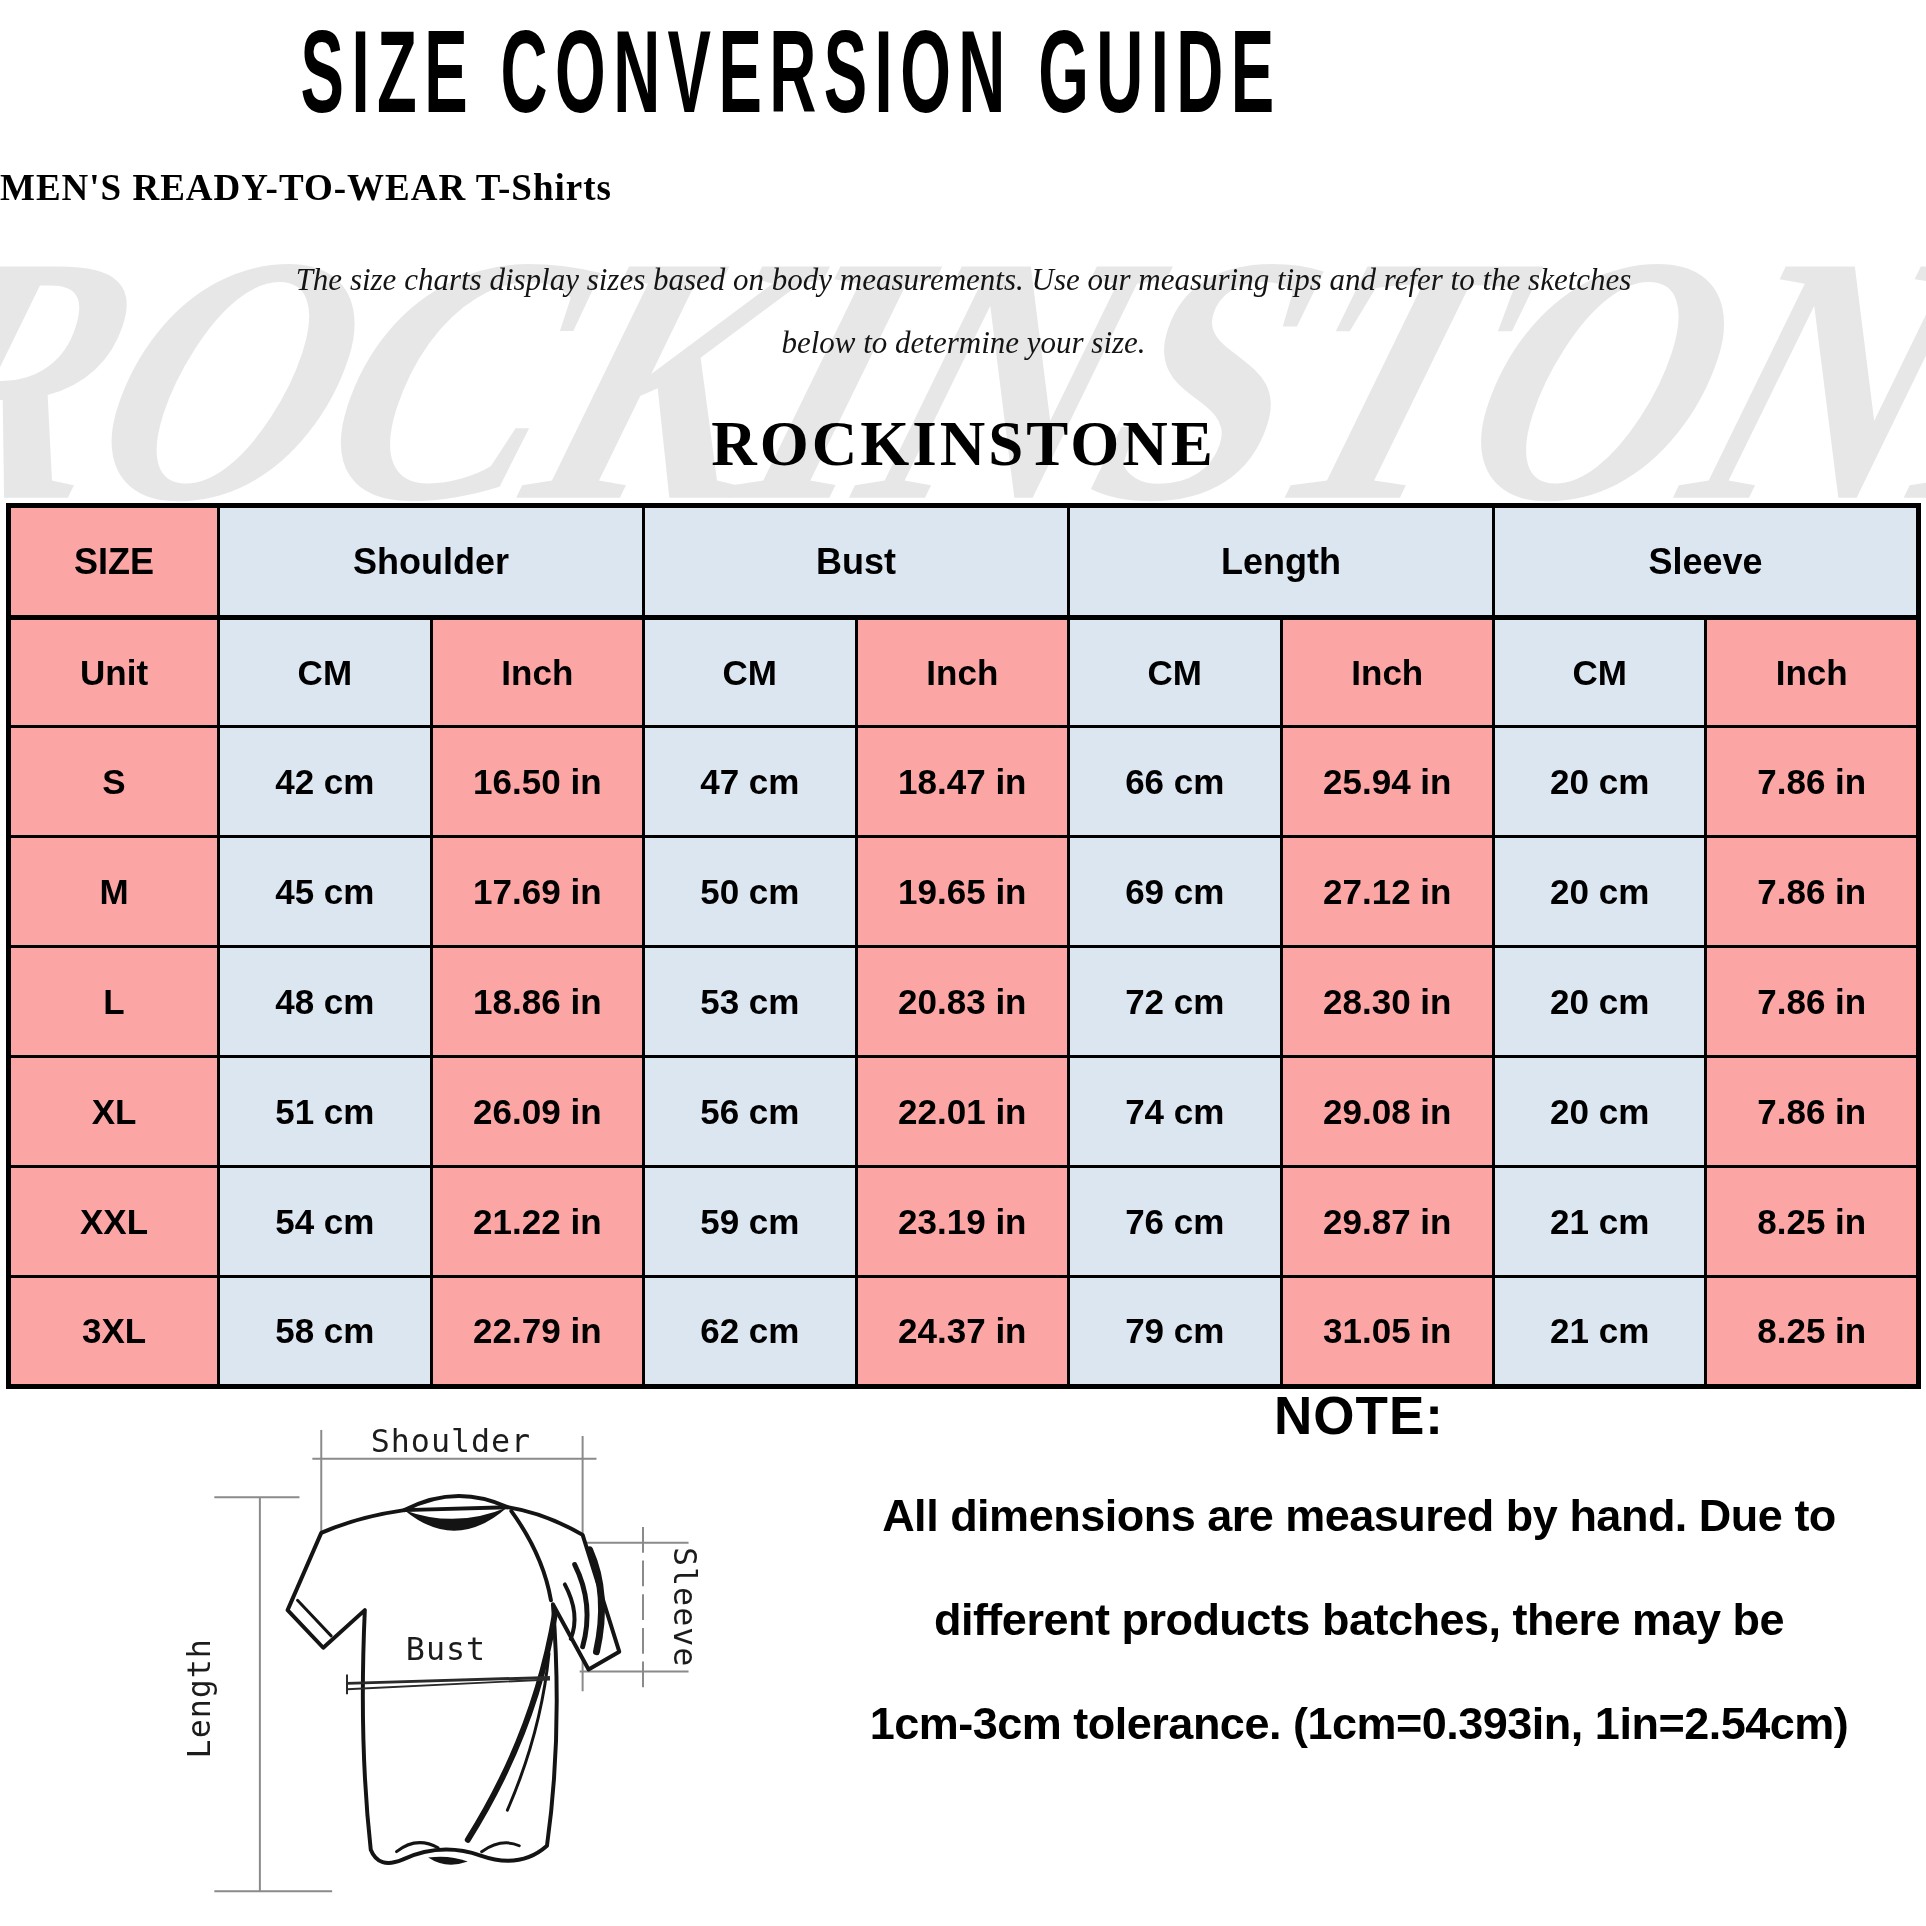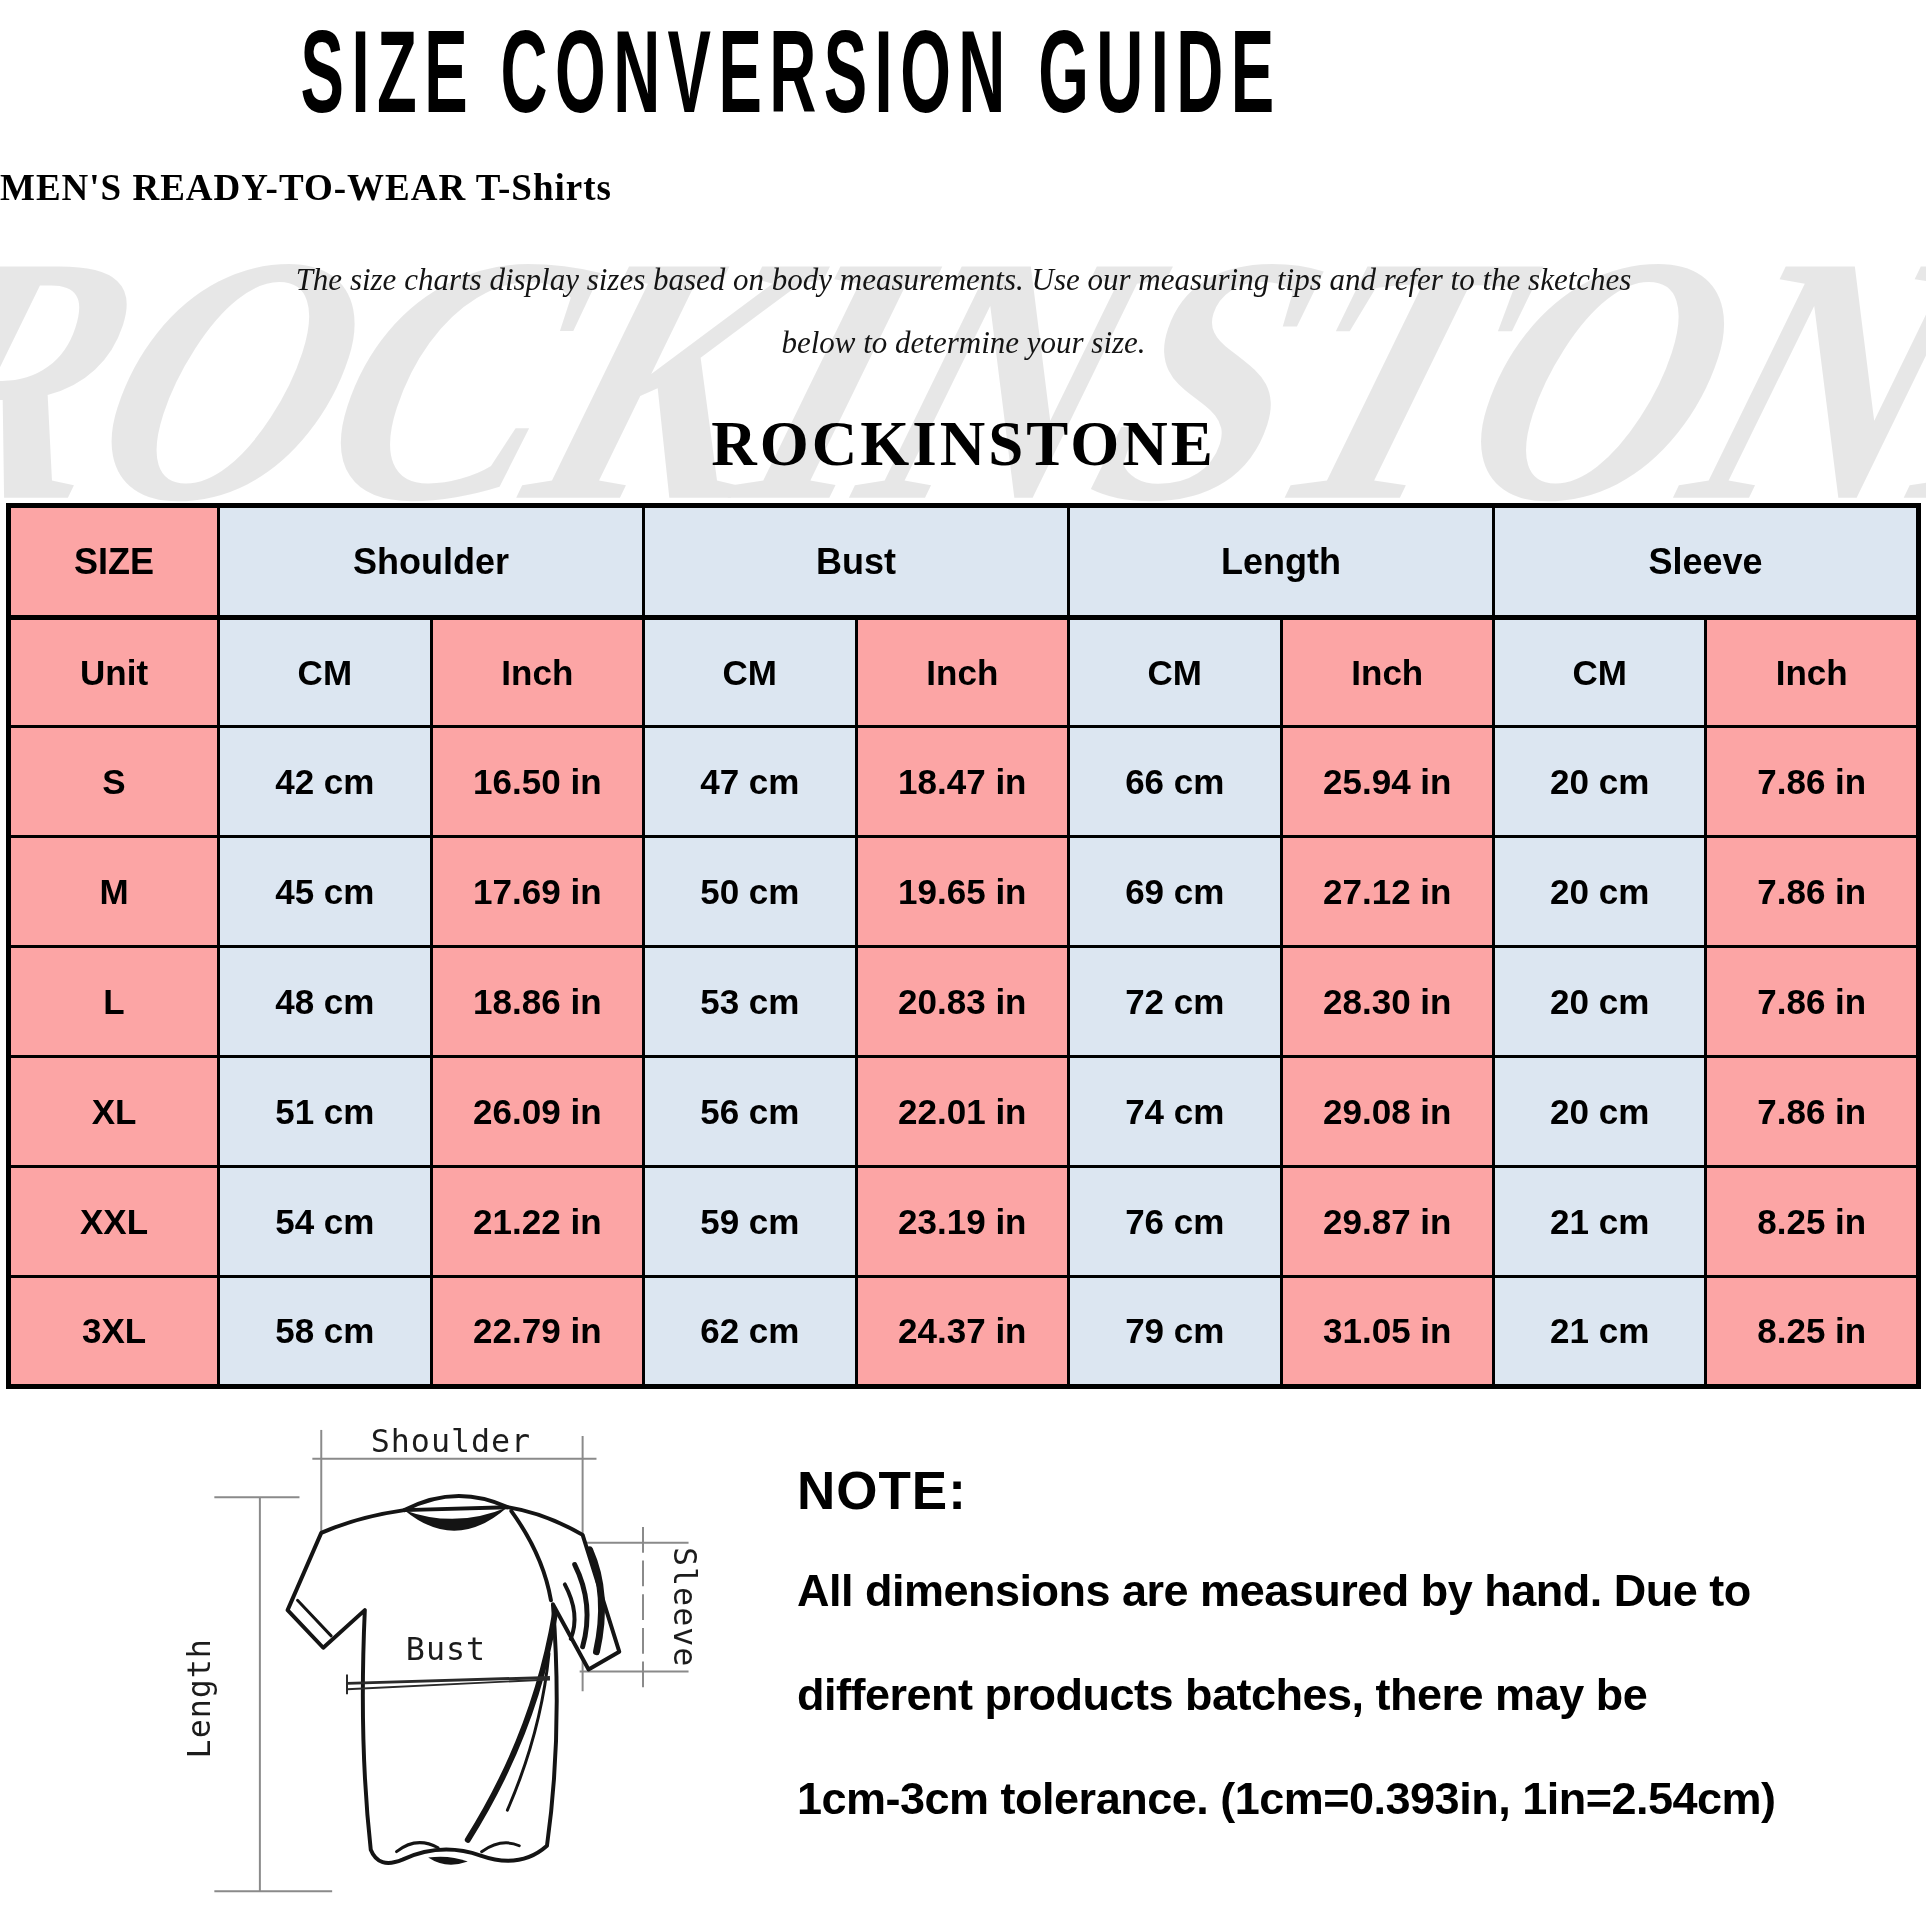--- a/index.html
+++ b/index.html
@@ -49,21 +49,21 @@
   .size-table tr.group-row { height:112px; }
   .size-table tr.group-row th { border-bottom-width:5px; font-size:36px; }
   .size-table tr.unit-row { height:109px; }
   .c-blue { background:var(--cell-blue, #dce6f1); }
   
   .diagram { position:absolute; left:149px; top:1416px; width:594px; height:511px; z-index:2; }
   .diagram text {
     font-family:"DejaVu Sans Mono", monospace; font-size:32px; fill:#1c1c1c; letter-spacing:1px;
   }
   
-  .note { position:absolute; left:797px; top:1460px; width:1124px; z-index:2; }
+  .note { position:absolute; left:797px; top:1385px; width:1124px; z-index:2;text-align:center; }
   .note-heading { font-weight:bold; font-size:53px; letter-spacing:1px; margin:0 0 44px 0; }
   .note-line { font-weight:bold; font-size:45px; letter-spacing:-0.5px; margin:16px 0 52px 0; white-space:nowrap; }
 </style>
 </head>
 <body>
 
 <div class="page">
 
   <div class="watermark">ROCKINSTONE</div>
 

